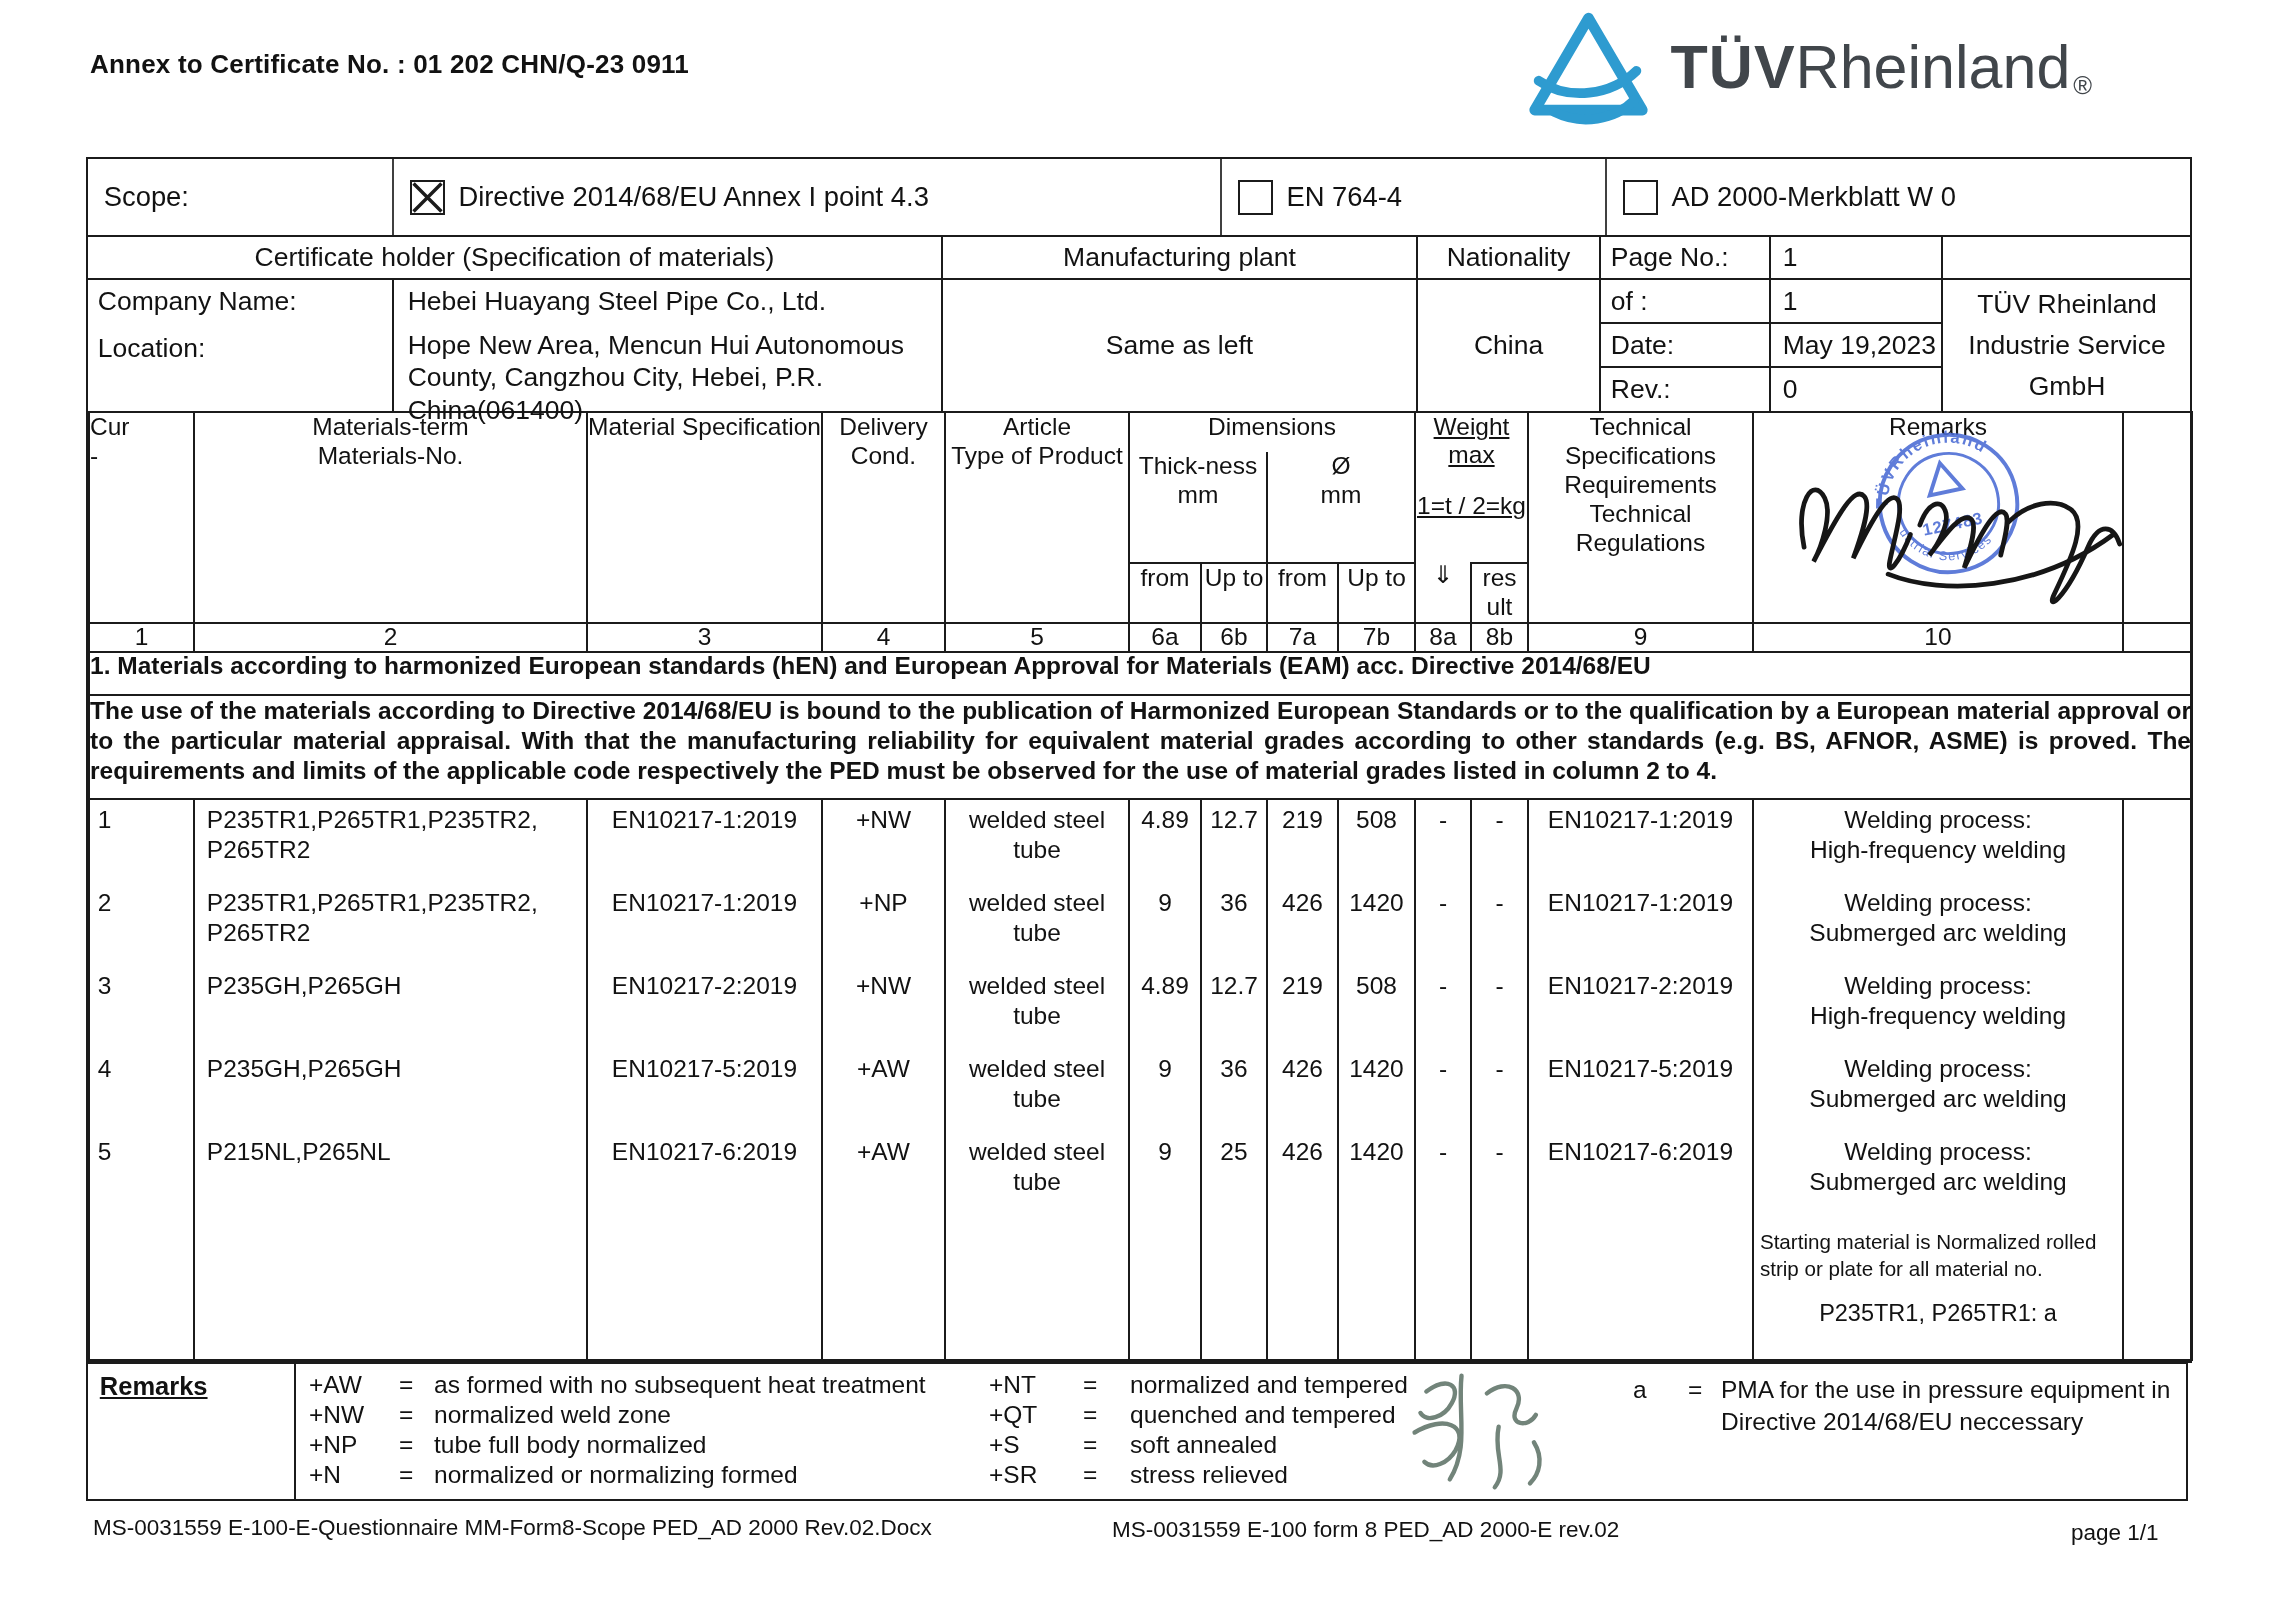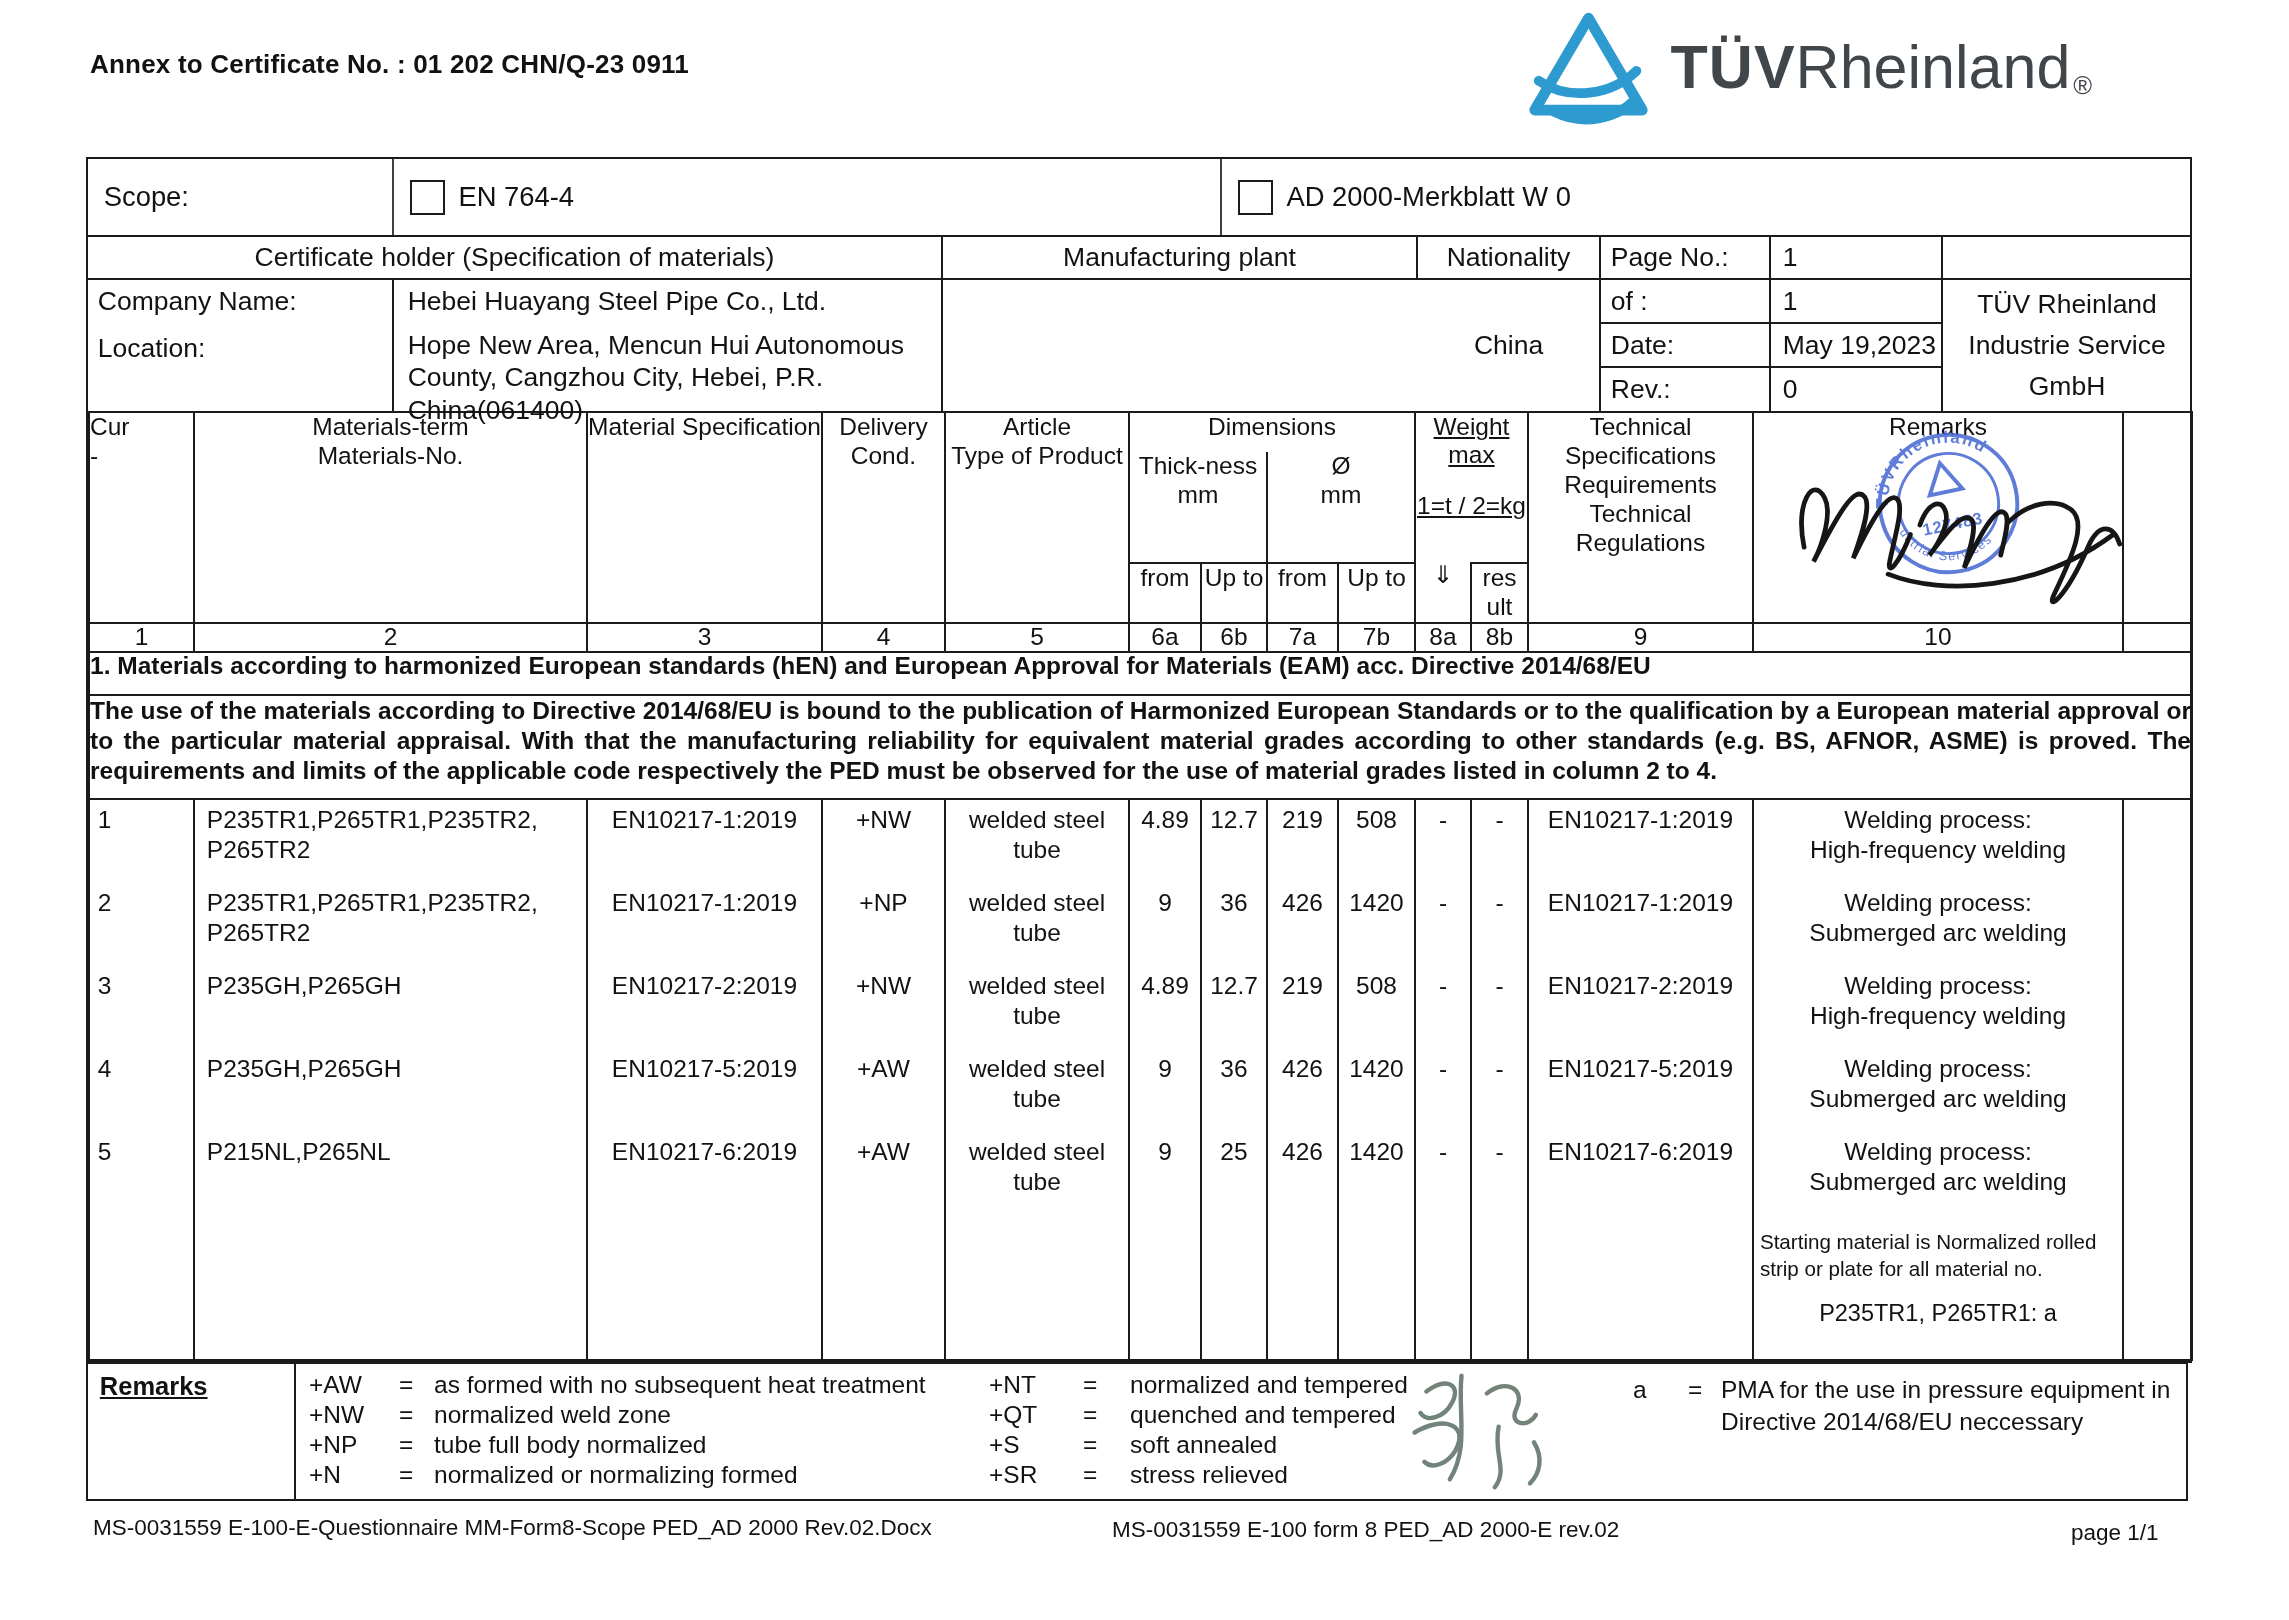--- a/index.html
+++ b/index.html
@@ -109,20 +109,28 @@
         <span class="logo-rh">Rheinland</span>
         <span class="logo-reg">®</span>
     </div>
   </div>
 
   <div class="tables">
 
     <div class="scope-grid">
       <div class="sc-cell">Scope:</div>
       <div class="sc-cell">
+        <span class="cb">
+          <svg viewBox="0 0 10 10" preserveAspectRatio="none">
+              <path d="M0.5,0.5 L9.5,9.5 M9.5,0.5 L0.5,9.5" stroke="#1b1b1b" stroke-width="1.1" fill="none"></path>
+            </svg>
+        </span>
+        <span>Directive 2014/68/EU Annex I point 4.3</span>
+      </div>
+      <div class="sc-cell">
         <span class="cb"></span>
         <span>EN 764-4</span>
       </div>
       <div class="sc-cell">
         <span class="cb"></span>
         <span>AD 2000-Merkblatt W 0</span>
       </div>
     </div>
 
     <div class="holder-grid">
@@ -134,20 +142,21 @@
       <div class="hg bb norr hg-trtop"></div>
 
       <div class="hg hg-labels">
         <div class="lbl1">Company Name:</div>
         <div class="lbl2">Location:</div>
       </div>
       <div class="hg hg-values">
         <div class="val1">Hebei Huayang Steel Pipe Co., Ltd.</div>
         <div class="val2">Hope New Area, Mencun Hui Autonomous County, Cangzhou City, Hebei, P.R. China(061400)</div>
       </div>
+      <div class="hg center hg-plantV">Same as left</div>
       <div class="hg center hg-natV">China</div>
       <div class="hg bb hg-ofL">of :</div>
       <div class="hg bb hg-ofV">1</div>
       <div class="hg bb hg-dateL">Date:</div>
       <div class="hg bb hg-dateV">May 19,2023</div>
       <div class="hg hg-revL">Rev.:</div>
       <div class="hg hg-revV">0</div>
       <div class="hg norr hg-issuer">TÜV Rheinland Industrie Service GmbH</div>
     </div>
 

